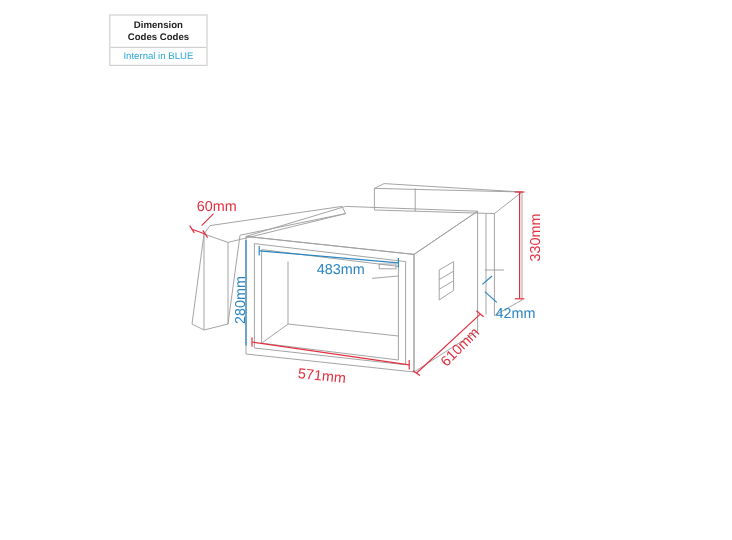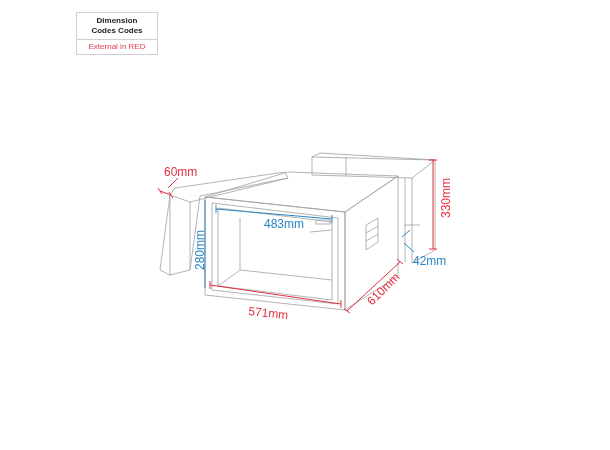--- a/index.html
+++ b/index.html
@@ -1,34 +1,34 @@
 <!DOCTYPE html>
 <html><head>
   <meta charset="utf-8">
   <style>
     html, body { margin: 0; padding: 0; background: #ffffff; }
     body { width: 610px; height: 450px; position: relative; overflow: hidden; font-family: "Liberation Sans", sans-serif; }
-    .legend { position: absolute; left: 76px; top: 12px; width: 80px; border: 1px solid #d0d0d0; background: #fff; }
+    .legend { position: absolute; left: 91px; top: 12px; width: 80px; border: 1px solid #d0d0d0; background: #fff; }
     .legend .row { border-bottom: 1px solid #d0d0d0; text-align: center; font-size: 8px; line-height: 12px; padding: 1px 0; font-family: "Liberation Sans Narrow", "Liberation Sans", sans-serif; }
     .legend .row:last-child { border-bottom: none; }
     .legend .title { font-weight: bold; color: #222; padding: 3px 0; line-height: 10px; }
     .legend .blue { color: #29a8d8; }
     .legend .red { color: #e23b4a; }
     svg { position: absolute; left: 0; top: 0; }
     .lbl { font-family: "Liberation Sans", sans-serif; font-size: 12px; }
   </style>
 </head>
 <body>
 
 <div class="legend">
   <div class="row title">
     <div>Dimension</div>
     <div>Codes Codes</div>
   </div>
-  <div class="row red">External in RED</div>
+  <div class="row blue">Internal in BLUE</div>
 </div>
 
 <svg width="610" height="450" viewBox="0 0 610 450">
   <g fill="none" stroke="#a0a0a0" stroke-width="0.8">
 
     <g>
       <polygon points="312,157 435,160 435,250 412,263 412,178 312,175"></polygon>
       <line x1="312" y1="157" x2="320" y2="153"></line>
       <line x1="320" y1="153" x2="435" y2="160"></line>
       <line x1="412" y1="178" x2="435" y2="160"></line>

